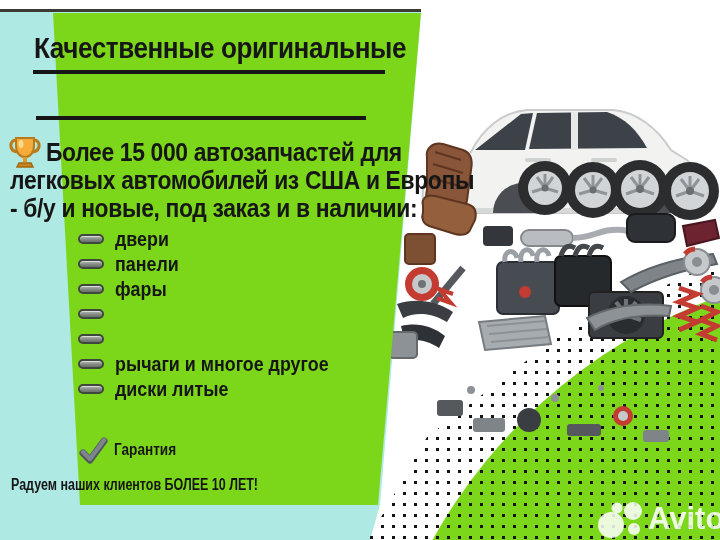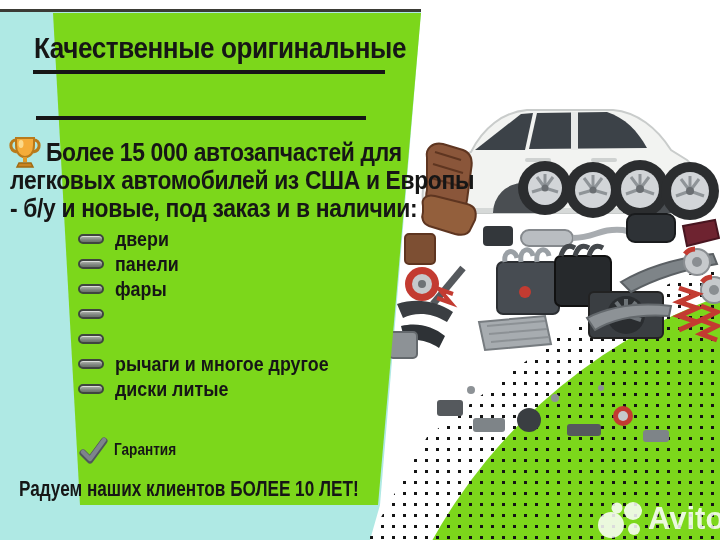--- a/index.html
+++ b/index.html
@@ -33,21 +33,21 @@
   .intro-line .cond{transform:scaleX(0.88);}
   .list-wrap{position:absolute;left:78px;top:226px;z-index:7;}
   .list-row{display:flex;align-items:center;height:25px;}
   .bar-icon{width:26px;height:10px;border-radius:5px;flex:0 0 26px;
     background:linear-gradient(180deg,#b4bab2 0%,#79807a 70%,#6b716b 100%);
     border:2px solid #3f453f;box-shadow:inset 0 1px 0 rgba(255,255,255,.55);margin-right:11px;}
   .list-label{font-size:21px;font-weight:bold;color:#161616;white-space:nowrap;}
   .list-label .cond{transform:scaleX(0.85);}
   .guar-label{font-size:16px;}
   .guar-label .cond{transform:scaleX(0.85);}
-  .footer-line{font-size:22px;margin-left:8px;}
+  .footer-line{font-size:16px;}
   .footer-line .cond{transform:scaleX(0.78);}
 
   
   .watermark{position:absolute;left:592px;top:498px;z-index:8;display:flex;align-items:center;opacity:.85;}
   .avito-text{color:#ffffff;font-size:31px;font-weight:bold;letter-spacing:0;margin-left:4px;
     font-family:"Liberation Sans",sans-serif;}
 </style>
 </head>
 <body>
 

